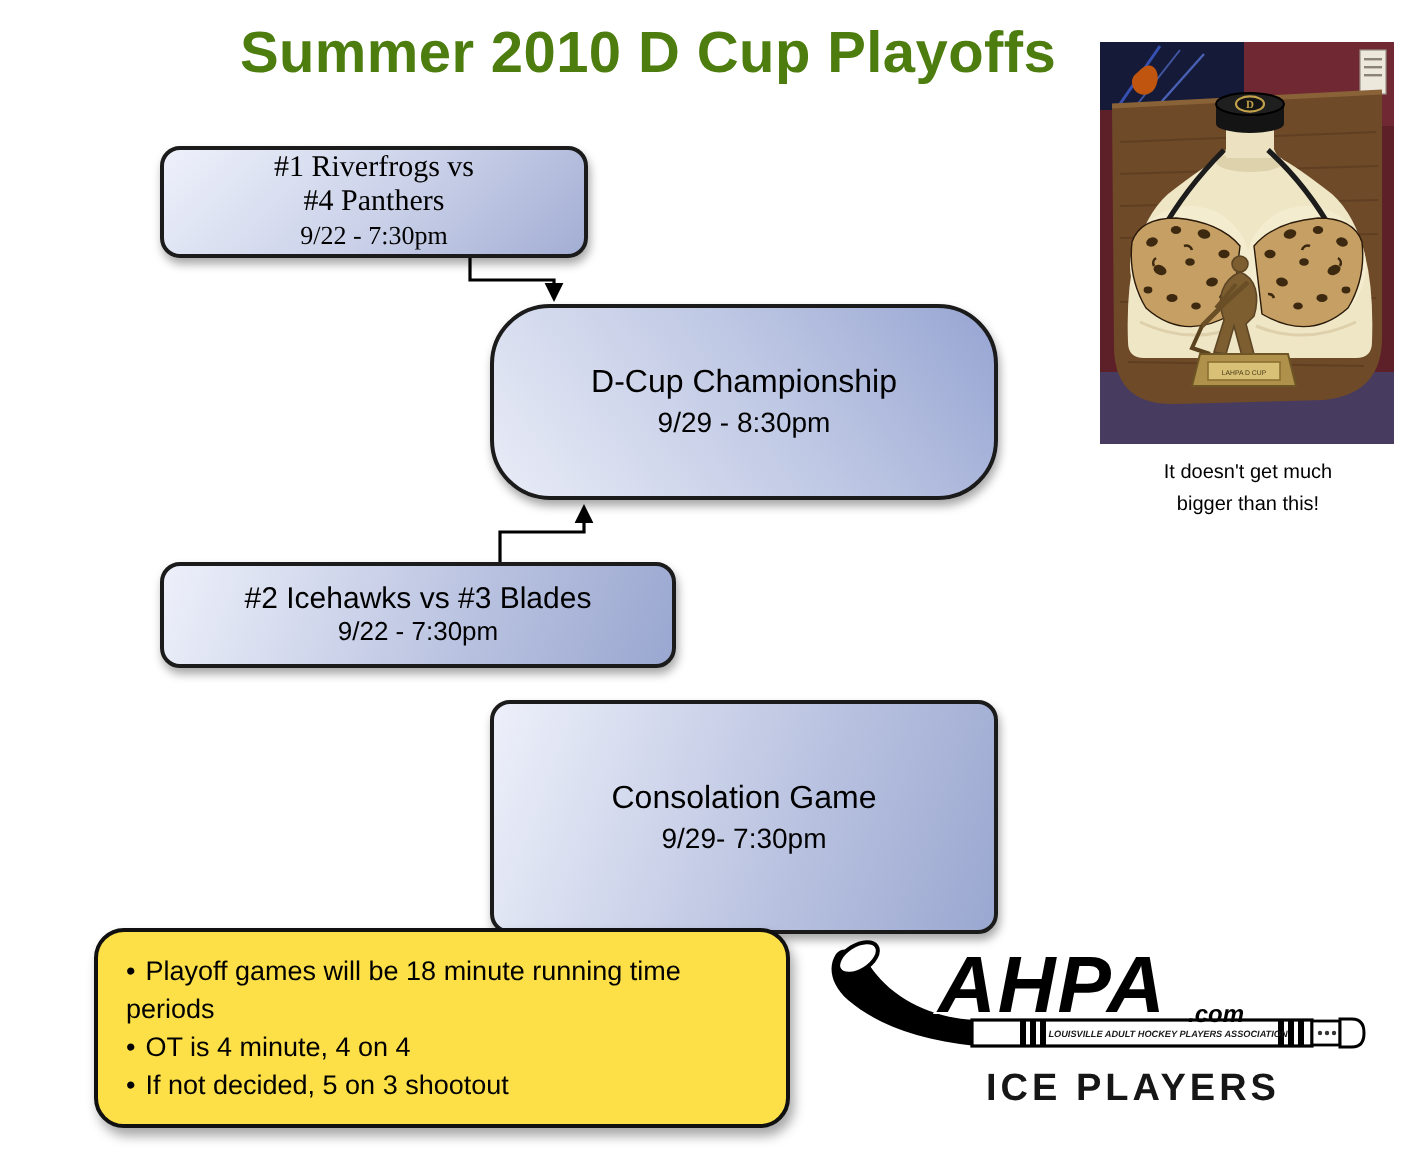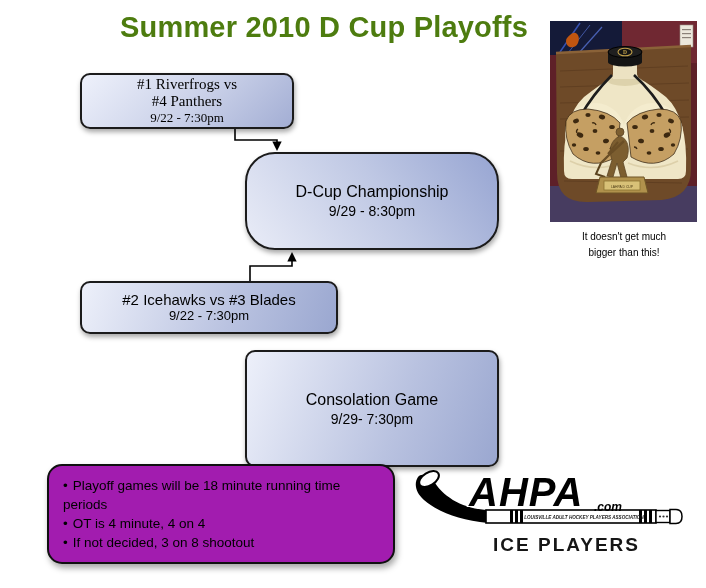--- a/index.html
+++ b/index.html
@@ -25,21 +25,21 @@
   .box-champ { left:245px; top:152px; width:254px; height:98px; }
   .box-semi2 { left:80px; top:281px; width:258px; height:53px; }
   .box-consol{ left:245px; top:350px; width:254px; height:117px; }
   .match-line { font-size:15px; line-height:17px; }
   .match-time { font-size:13px; line-height:16px; }
   .big-line  { font-size:16px; line-height:20px; }
   .big-time  { font-size:14px; line-height:18px; }
   .connector-layer { position:absolute; left:0; top:0; width:706px; height:588px; z-index:1; pointer-events:none; }
   .rules-box {
     position:absolute; left:47px; top:464px; width:348px; height:100px;
-    background:#a21caf; border:2.5px solid #101010; border-radius:15px;
+    background:#fde047; border:2.5px solid #101010; border-radius:15px;
     box-shadow:2px 4px 6px rgba(0,0,0,0.35);
     padding:10px 12px 19px 14px; z-index:2;
   }
   .rule-item { font-size:13.5px; line-height:19px; color:#000; }
   .rule-bullet { margin-right:5px; }
   .trophy-photo { position:absolute; left:550px; top:21px; width:147px; height:201px; z-index:2; }
   .trophy-caption {
     position:absolute; left:546px; top:229px; width:156px; text-align:center;
     font-size:10px; line-height:16px; color:#000; z-index:2;
   }
@@ -81,21 +81,21 @@
   </div>
 
   <div class="bracket-box grad-c box-consol">
     <div class="big-line">Consolation Game</div>
     <div class="big-time">9/29- 7:30pm</div>
   </div>
 
   <div class="rules-box">
     <div class="rule-item"><span class="rule-bullet">•</span><span>Playoff games will be 18 minute running time periods</span></div>
     <div class="rule-item"><span class="rule-bullet">•</span><span>OT is 4 minute, 4 on 4</span></div>
-    <div class="rule-item"><span class="rule-bullet">•</span><span>If not decided, 3 on 8 shootout</span></div>
+    <div class="rule-item"><span class="rule-bullet">•</span><span>If not decided, 5 on 3 shootout</span></div>
   </div>
 
   <svg class="trophy-photo" viewBox="0 0 147 201" preserveAspectRatio="none">
 
     <rect x="0" y="0" width="147" height="201" fill="#5e2028"></rect>
     <rect x="72" y="0" width="75" height="42" fill="#702832"></rect>
 
     <g>
       <rect x="0" y="0" width="72" height="34" fill="#141a38"></rect>
       <path d="M10,31 L30,2" stroke="#3f5fd0" stroke-width="1.5" opacity="0.8" fill="none"></path>

